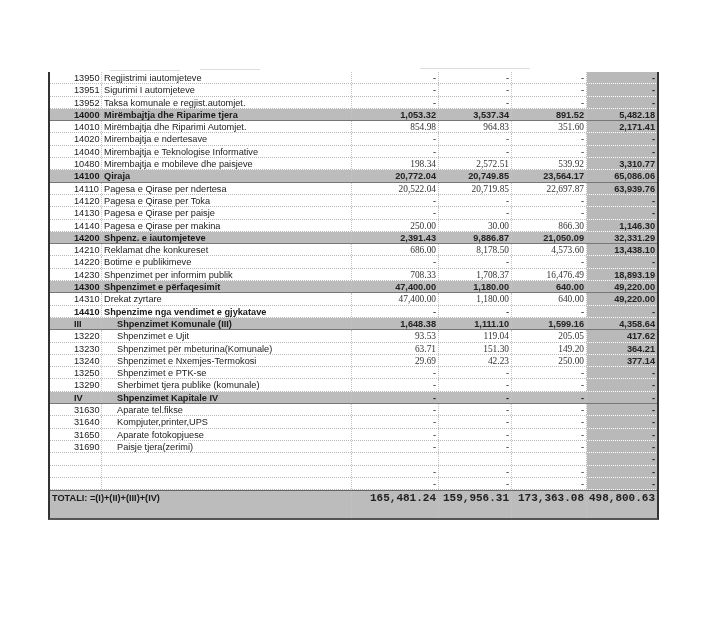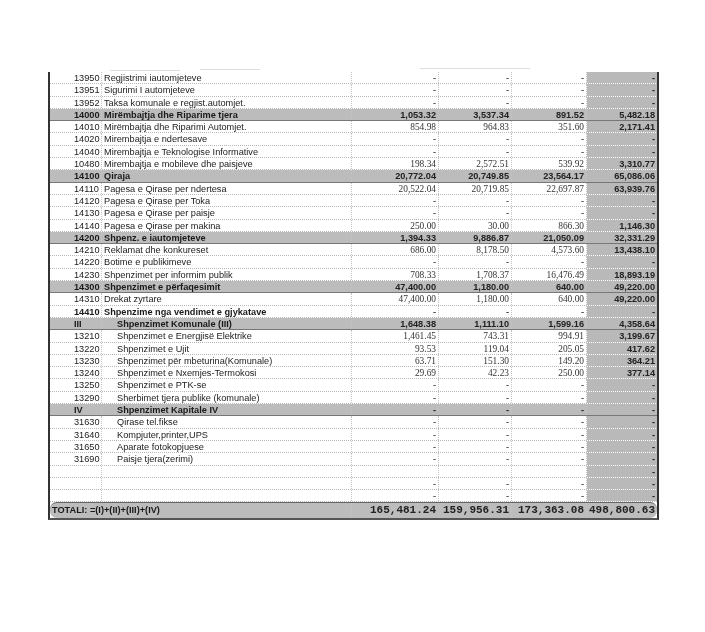--- a/index.html
+++ b/index.html
@@ -34,21 +34,21 @@
       background-image: radial-gradient(#999 0.6px, transparent 0.7px);
       background-size: 2px 2px;
       font-weight: bold; border-bottom: 1px solid #777;
     }
     .row.hdr .num { font-family: "Liberation Sans", sans-serif; font-weight: bold; color: #222; font-size: 9.2px; }
     .row.boldplain { font-weight: bold; }
     .row.total-row {
       background-color: #bcbcbc;
       background-image: radial-gradient(#999 0.6px, transparent 0.7px);
       background-size: 2px 2px;
-      font-weight: bold; height: 16px; line-height: 14px; border-bottom: none; border-top: 1px solid #666; border-radius: 7px;
+      font-weight: bold; height: 28px; line-height: 14px; border-bottom: none; border-top: 1px solid #666;
     }
     .row.total-row .num { font-family: Liberation Mono, monospace; font-weight: bold; color: #222; font-size: 11px; }
     .total-label { grid-column: 1 / span 2; padding-left: 2px !important; }
     .scan-smudge { position: absolute; height: 1px; background: #cfcfcf; opacity: 0.7; }
   </style>
 </head>
 <body>
 
 <div class="sheet">
   <div id="rows">
@@ -152,21 +152,21 @@
         <div class="code">14140</div>
         <div class="desc">Pagesa e Qirase per makina</div>
         <div class="num">250.00</div>
         <div class="num">30.00</div>
         <div class="num">866.30</div>
         <div class="tot">1,146.30</div>
       </div>
       <div class="row hdr">
         <div class="code">14200</div>
         <div class="desc">Shpenz. e iautomjeteve</div>
-        <div class="num">1,394.33</div>
+        <div class="num">2,391.43</div>
         <div class="num">9,886.87</div>
         <div class="num">21,050.09</div>
         <div class="tot">32,331.29</div>
       </div>
       <div class="row">
         <div class="code">14210</div>
         <div class="desc">Reklamat dhe konkureset</div>
         <div class="num">686.00</div>
         <div class="num">8,178.50</div>
         <div class="num">4,573.60</div>
@@ -214,28 +214,20 @@
       </div>
       <div class="row hdr">
         <div class="code">III</div>
         <div class="desc indent">Shpenzimet  Komunale (III)</div>
         <div class="num">1,648.38</div>
         <div class="num">1,111.10</div>
         <div class="num">1,599.16</div>
         <div class="tot">4,358.64</div>
       </div>
       <div class="row">
-        <div class="code">13210</div>
-        <div class="desc indent">Shpenzimet e Energjisë Elektrike</div>
-        <div class="num">1,461.45</div>
-        <div class="num">743.31</div>
-        <div class="num">994.91</div>
-        <div class="tot">3,199.67</div>
-      </div>
-      <div class="row">
         <div class="code">13220</div>
         <div class="desc indent">Shpenzimet e Ujit</div>
         <div class="num">93.53</div>
         <div class="num">119.04</div>
         <div class="num">205.05</div>
         <div class="tot">417.62</div>
       </div>
       <div class="row">
         <div class="code">13230</div>
         <div class="desc indent">Shpenzimet për mbeturina(Komunale)</div>
@@ -271,21 +263,21 @@
       <div class="row hdr">
         <div class="code">IV</div>
         <div class="desc indent">Shpenzimet Kapitale IV</div>
         <div class="num">-</div>
         <div class="num">-</div>
         <div class="num">-</div>
         <div class="tot">-</div>
       </div>
       <div class="row">
         <div class="code">31630</div>
-        <div class="desc indent">Qirase tel.fikse</div>
+        <div class="desc indent">Aparate tel.fikse</div>
         <div class="num">-</div>
         <div class="num">-</div>
         <div class="num">-</div>
         <div class="tot">-</div>
       </div>
       <div class="row">
         <div class="code">31640</div>
         <div class="desc indent">Kompjuter,printer,UPS</div>
         <div class="num">-</div>
         <div class="num">-</div>

